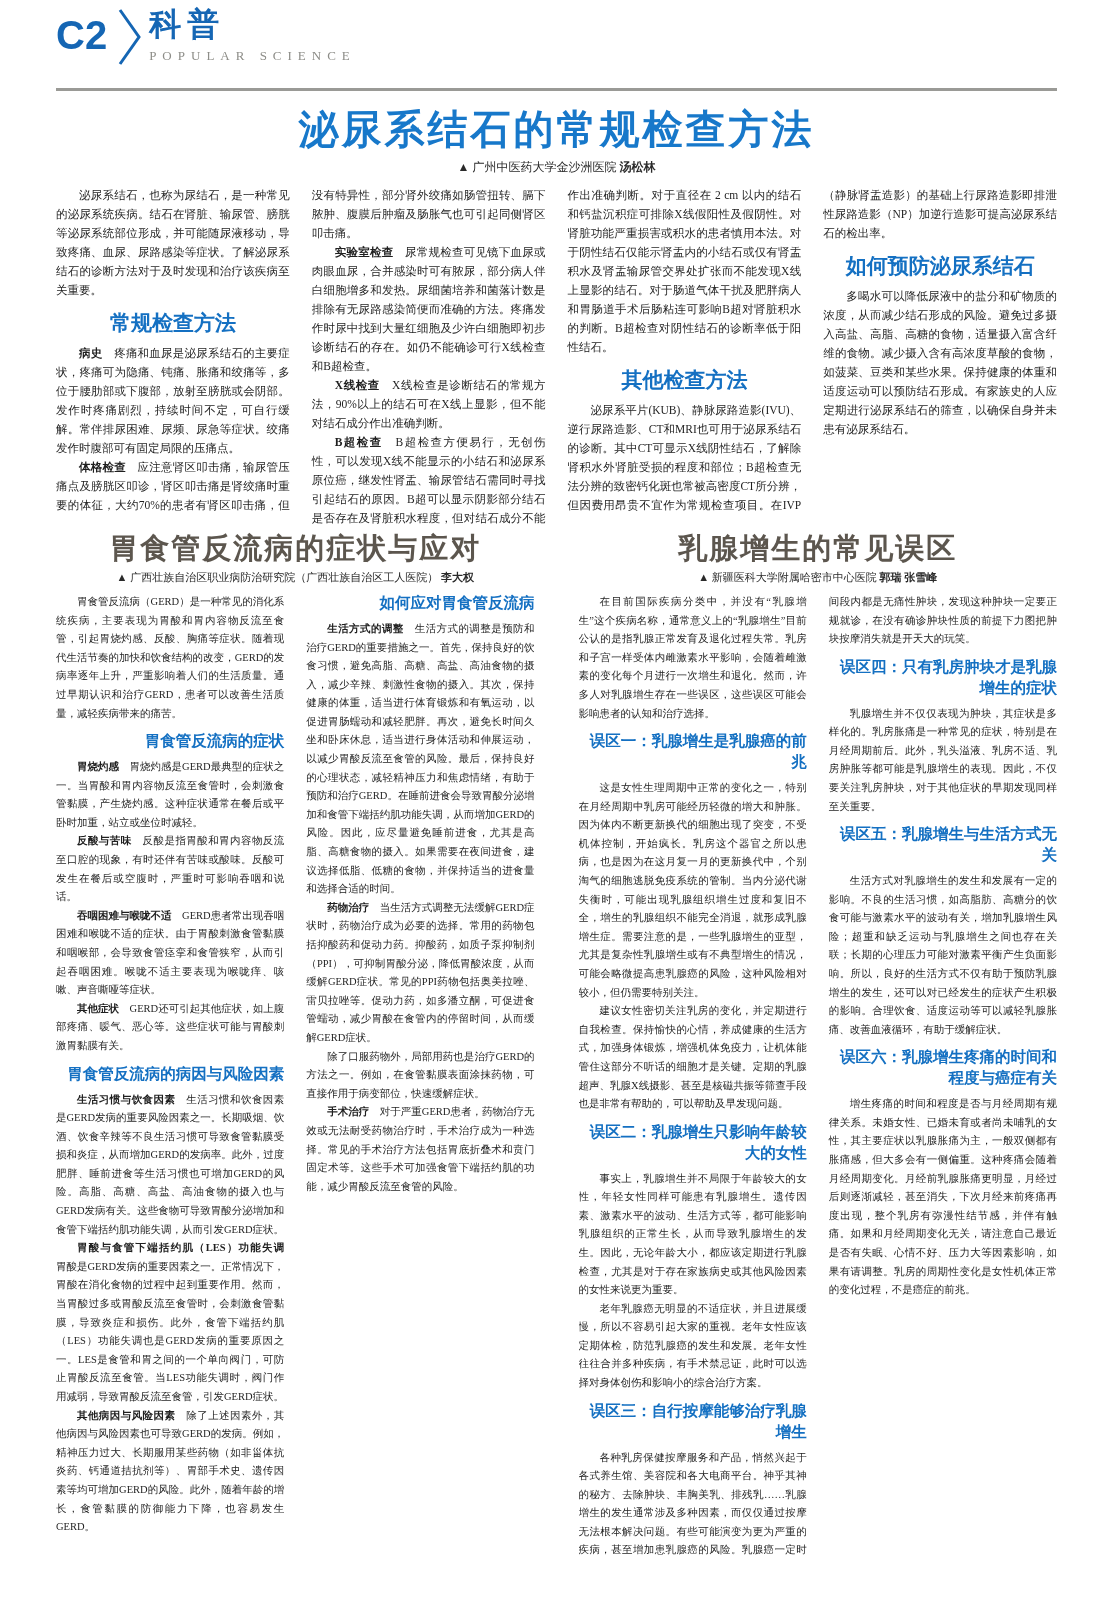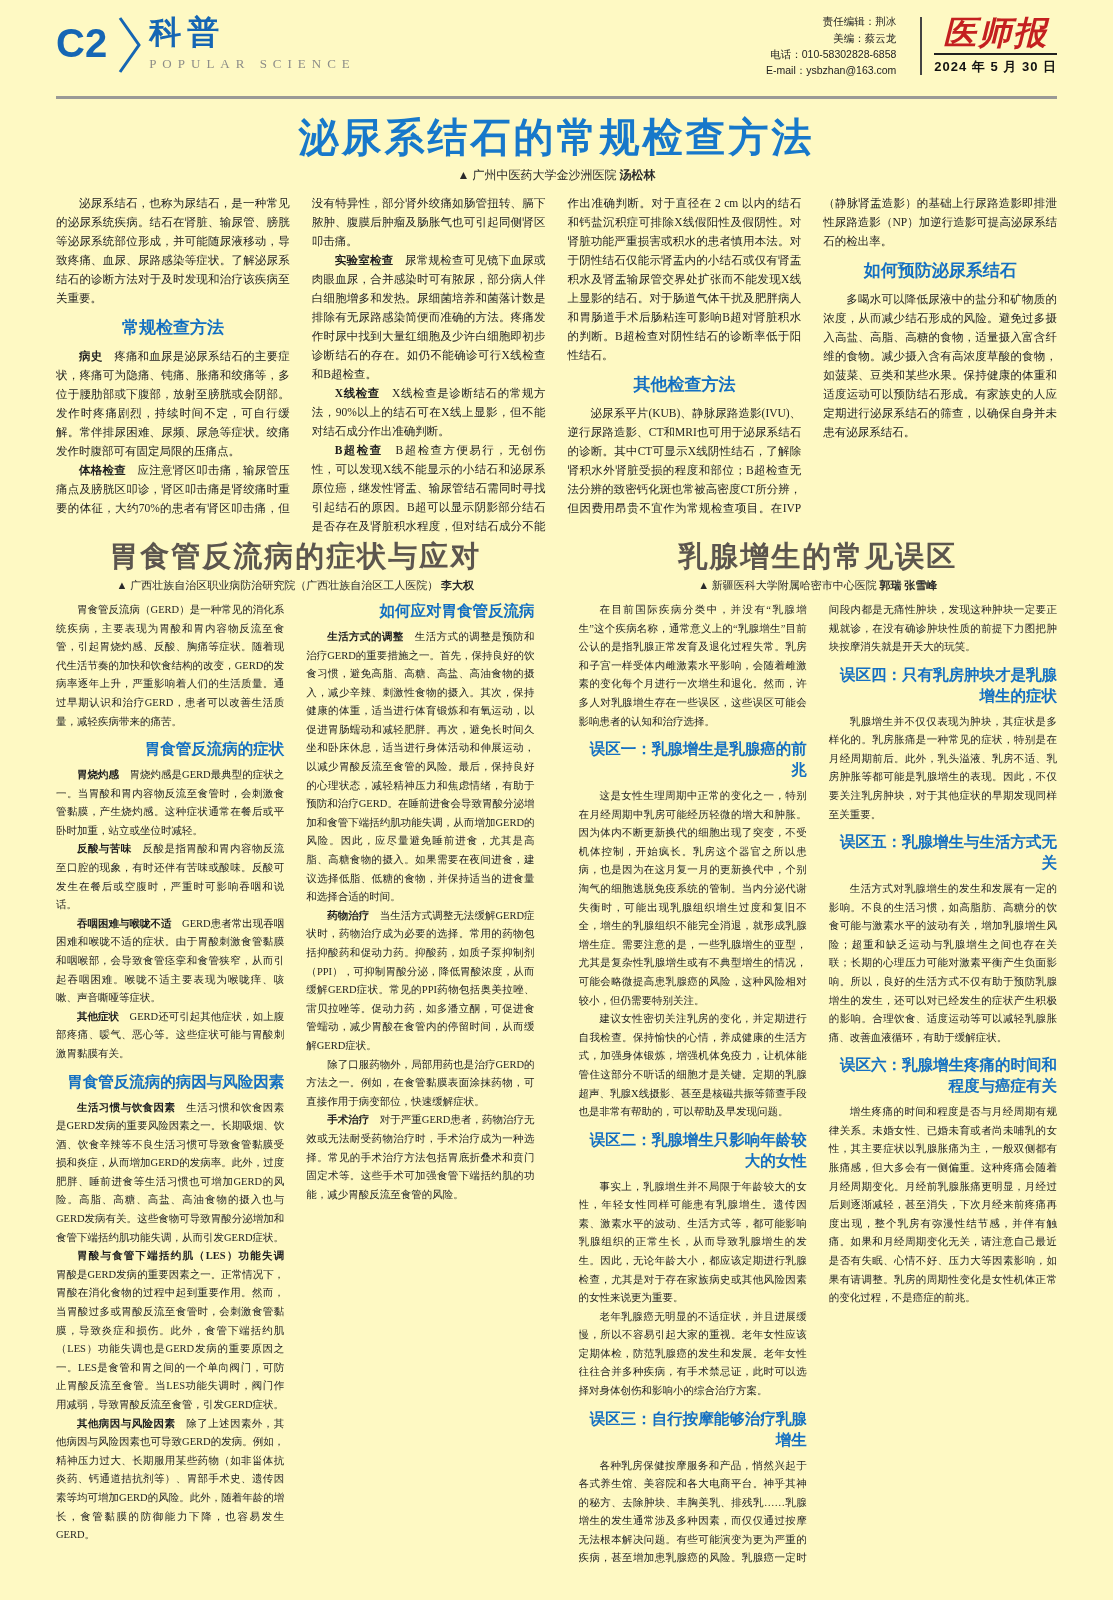--- a/index.html
+++ b/index.html
@@ -1,20 +1,20 @@
 <!DOCTYPE html>
 <html><head>
 <meta charset="utf-8">
 <style>
   html,body{margin:0;padding:0;}
   body{width:1113px;height:1600px;overflow:hidden;background:#e8e8e4;}
   .page{
     width:1113px;height:1600px;box-sizing:border-box;
-    background:#fef9c3;position:relative;
-    padding:14px 56px 0 56px;
+    background:#ffffff;position:relative;
+    padding:6px 56px 0 56px;
     font-family:"Liberation Serif","DejaVu Serif",serif;
     color:#1f1f1f;
   }
   
   .hdr{display:flex;justify-content:space-between;align-items:flex-start;
        border-bottom:3px solid #9a9a96;padding-bottom:10px;height:72px;}
   .hdr-left{display:flex;align-items:flex-start;}
   .pagenum{font-family:"Liberation Sans",sans-serif;font-weight:bold;
            font-size:40px;color:#1566b4;line-height:58px;}
   .chev{margin:2px 6px 0 10px;}
@@ -36,21 +36,21 @@
   
   .main-title{text-align:center;color:#1778ca;font-size:40px;font-weight:bold;
               letter-spacing:3px;margin:16px 0 6px 0;line-height:46px;}
   .byline{text-align:center;font-size:12px;color:#2a2a2a;margin-bottom:10px;}
   .byline b{font-weight:bold;}
   .cols{text-align:justify;overflow:hidden;}
   .cols p{margin:0;text-indent:2em;}
   .cols p strong{font-weight:bold;}
   .cols4{column-count:4;column-gap:22px;height:342px;column-fill:auto;
          font-size:11.5px;line-height:19px;}
-  .cols4 .sec-head{font-size:17px;margin:9px 0 7px 0;}
+  .cols4 .sec-head{font-size:21px;margin:9px 0 7px 0;}
   .sec-head{text-align:center;color:#1470c2;font-weight:bold;
             font-family:"Liberation Sans",sans-serif;line-height:1.35;}
   
   .bottom{display:flex;gap:44px;}
   .half{flex:1;min-width:0;}
   .half-title{text-align:center;font-size:29px;font-weight:bold;color:#5c564e;
               letter-spacing:2px;margin:2px 0 4px 0;line-height:36px;}
   .half .byline{font-size:11px;margin-bottom:8px;}
   .cols2{column-count:2;column-gap:22px;height:970px;column-fill:auto;
          font-size:10.5px;line-height:18.6px;}
@@ -63,33 +63,20 @@
 
   <header class="hdr">
     <div class="hdr-left">
       <span class="pagenum">C2</span>
       <svg class="chev" width="26" height="58" viewBox="0 0 26 58">
         <polyline points="3,2 22,29 3,56" fill="none" stroke="#1566b4" stroke-width="3"></polyline>
       </svg>
       <div class="secblock">
         <span class="sec-cn">科普</span>
         <span class="sec-en">POPULAR SCIENCE</span>
-      </div>
-    </div>
-    <div class="hdr-right">
-      <div class="ed-info">
-        <div>责任编辑：荆冰</div>
-        <div>美编：蔡云龙</div>
-        <div>电话：010-58302828-6858</div>
-        <div>E-mail：ysbzhan@163.com</div>
-      </div>
-      <div class="vdiv"></div>
-      <div class="mast">
-        <span class="mast-logo">医师报</span>
-        <span class="mast-date">2024 年 5 月 30 日</span>
       </div>
     </div>
   </header>
 
   <section>
     <h1 class="main-title">泌尿系结石的常规检查方法</h1>
     <div class="byline">
       <span>▲ 广州中医药大学金沙洲医院</span>
       <b>汤松林</b>
     </div>

